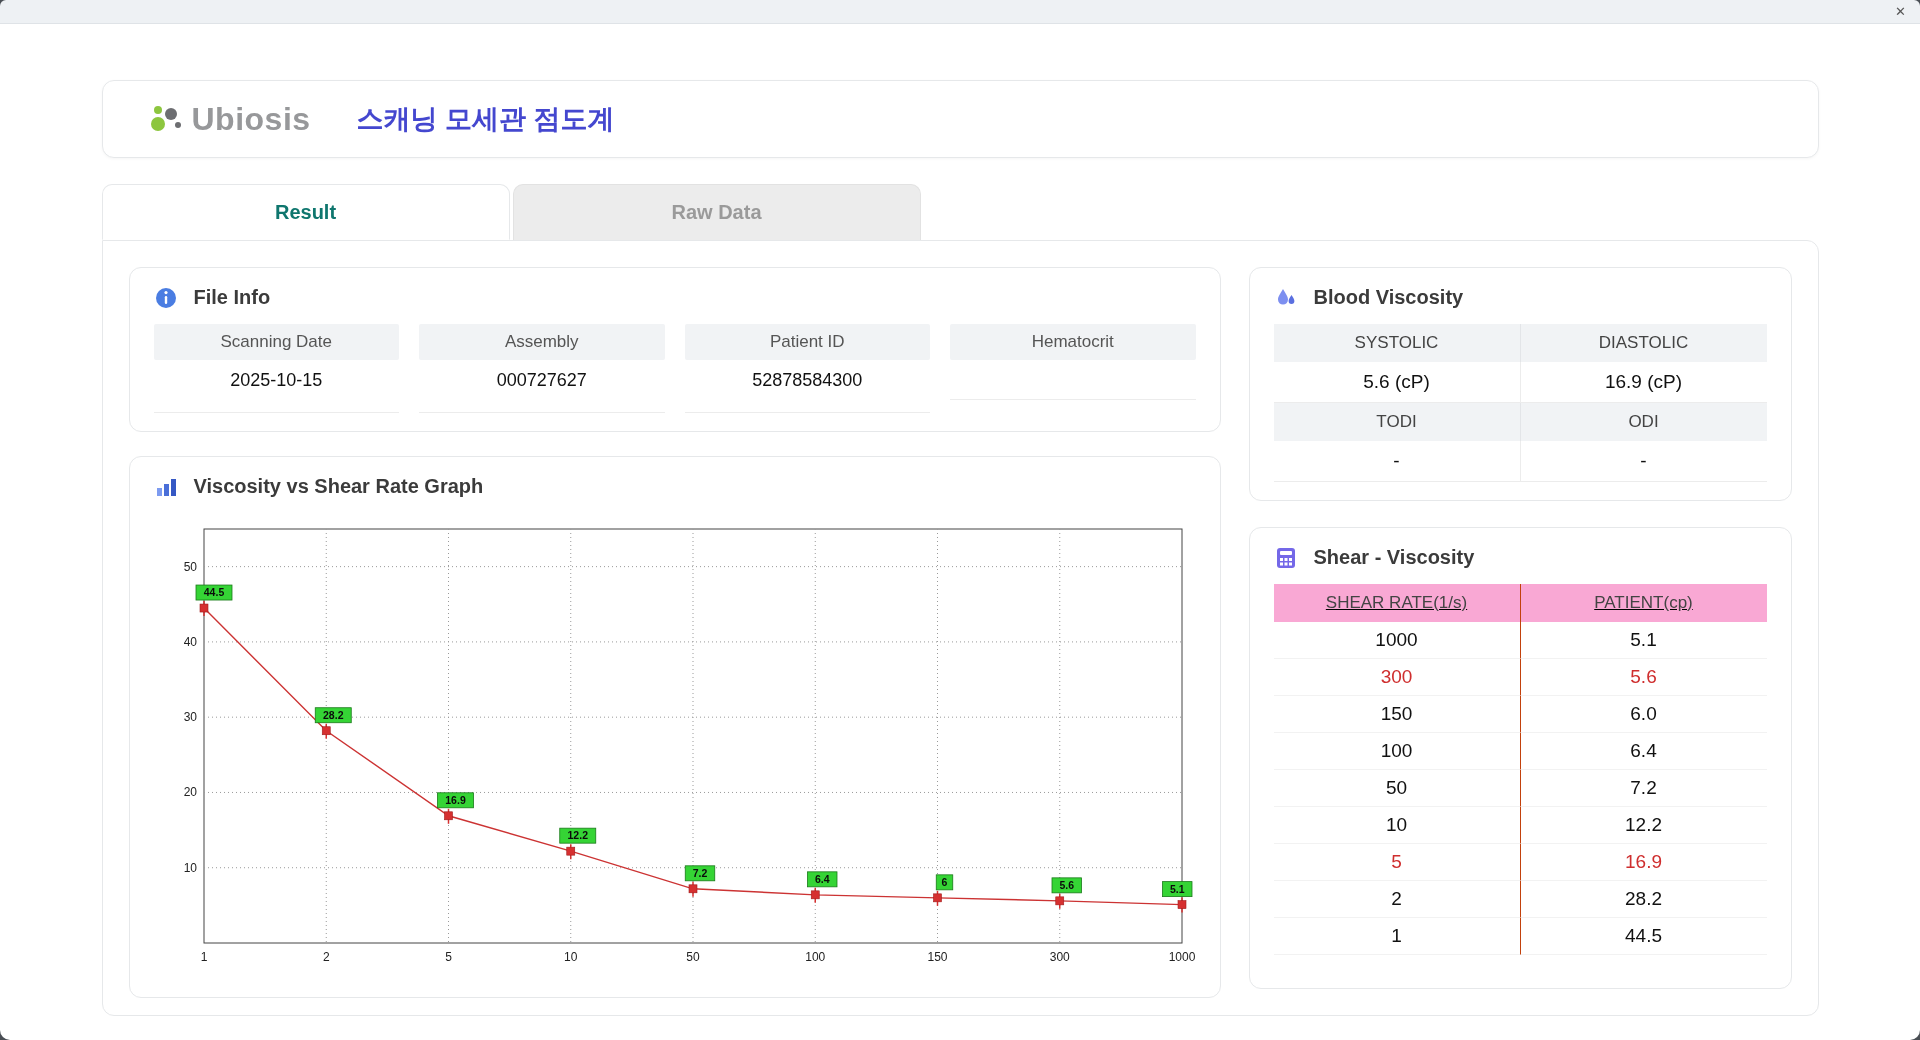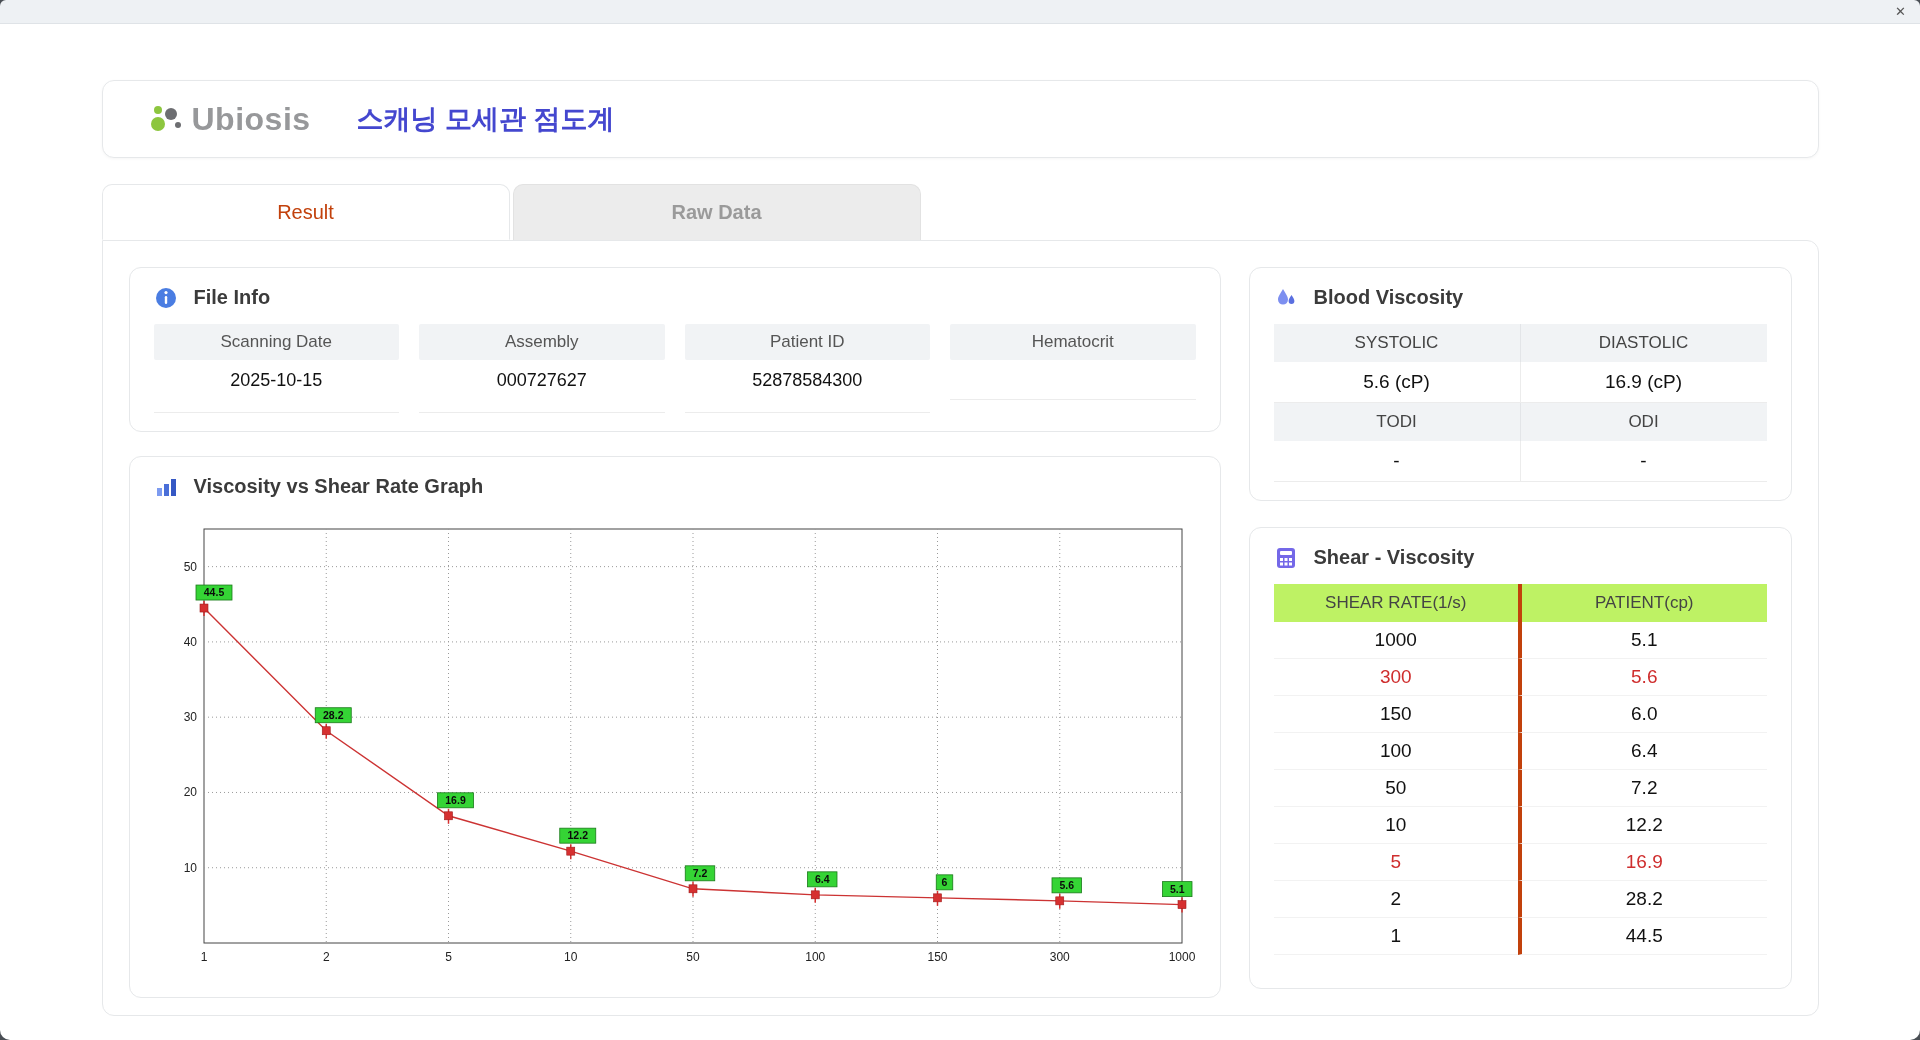--- a/index.html
+++ b/index.html
@@ -32,21 +32,21 @@
   .app-title { margin-left:46px; font-size:27px; font-weight:700; color:var(--title-blue,#4447cf); }
 
   
   .tabs { display:flex; margin-top:26px; position:relative; z-index:2; }
   .tab {
     width:408px; height:56px; display:flex; align-items:center; justify-content:center;
     font-size:20px; border-radius:10px 10px 0 0; cursor:pointer;
   }
   .tab.active {
     background:#fff; border:1px solid #e6e8ea; border-bottom:1px solid #fff;
-    margin-bottom:-1px; font-weight:400; color:#c2410c;
+    margin-bottom:-1px; font-weight:700; color:#0f766e;
   }
   .tab.inactive {
     background:#ececec; border:1px solid #e2e2e2; border-bottom:none;
     color:#9a9a9a; font-weight:600; margin-left:3px;
   }
 
   
   .content {
     position:relative; z-index:1; background:#fff;
     border:1px solid #e6e8ea; border-radius:0 12px 12px 12px;
@@ -70,23 +70,23 @@
   .bv-row > div { flex:1; text-align:center; padding:9px 0; }
   .bv-head { background:#f1f3f5; }
   .bv-head > div { font-size:17px; color:#444; }
   .bv-head > div + div { border-left:1px solid #e3e5e8; }
   .bv-vals > div { font-size:19px; color:#111; border-bottom:1px solid #ececec; }
   .bv-vals > div + div { border-left:1px solid #ececec; }
 
   
   .sv-row { display:flex; }
   .sv-row > div { flex:1; text-align:center; padding:7px 0; font-size:19px; color:#111; }
-  .sv-head { background:#bef264; }
+  .sv-head { background:#f9a8d4;text-decoration:underline; }
   .sv-head > div { font-size:17px; color:#444; padding:9px 0; }
-  .sv-cell + .sv-cell, .sv-head > div + div { border-left:4px solid #c2410c; }
+  .sv-cell + .sv-cell, .sv-head > div + div { border-left:1px solid #c2410c; }
   .sv-row:not(.sv-head) > div { border-bottom:1px solid #f2f2f2; }
   .sv-row.hot > div { color:var(--hot-red,#cf2e2e); }
 
   .chart-holder { padding-left:4px; }
   svg text { font-family:"Liberation Sans", sans-serif; }
 </style>
 </head>
 <body>
 
 <div class="top-bar">

